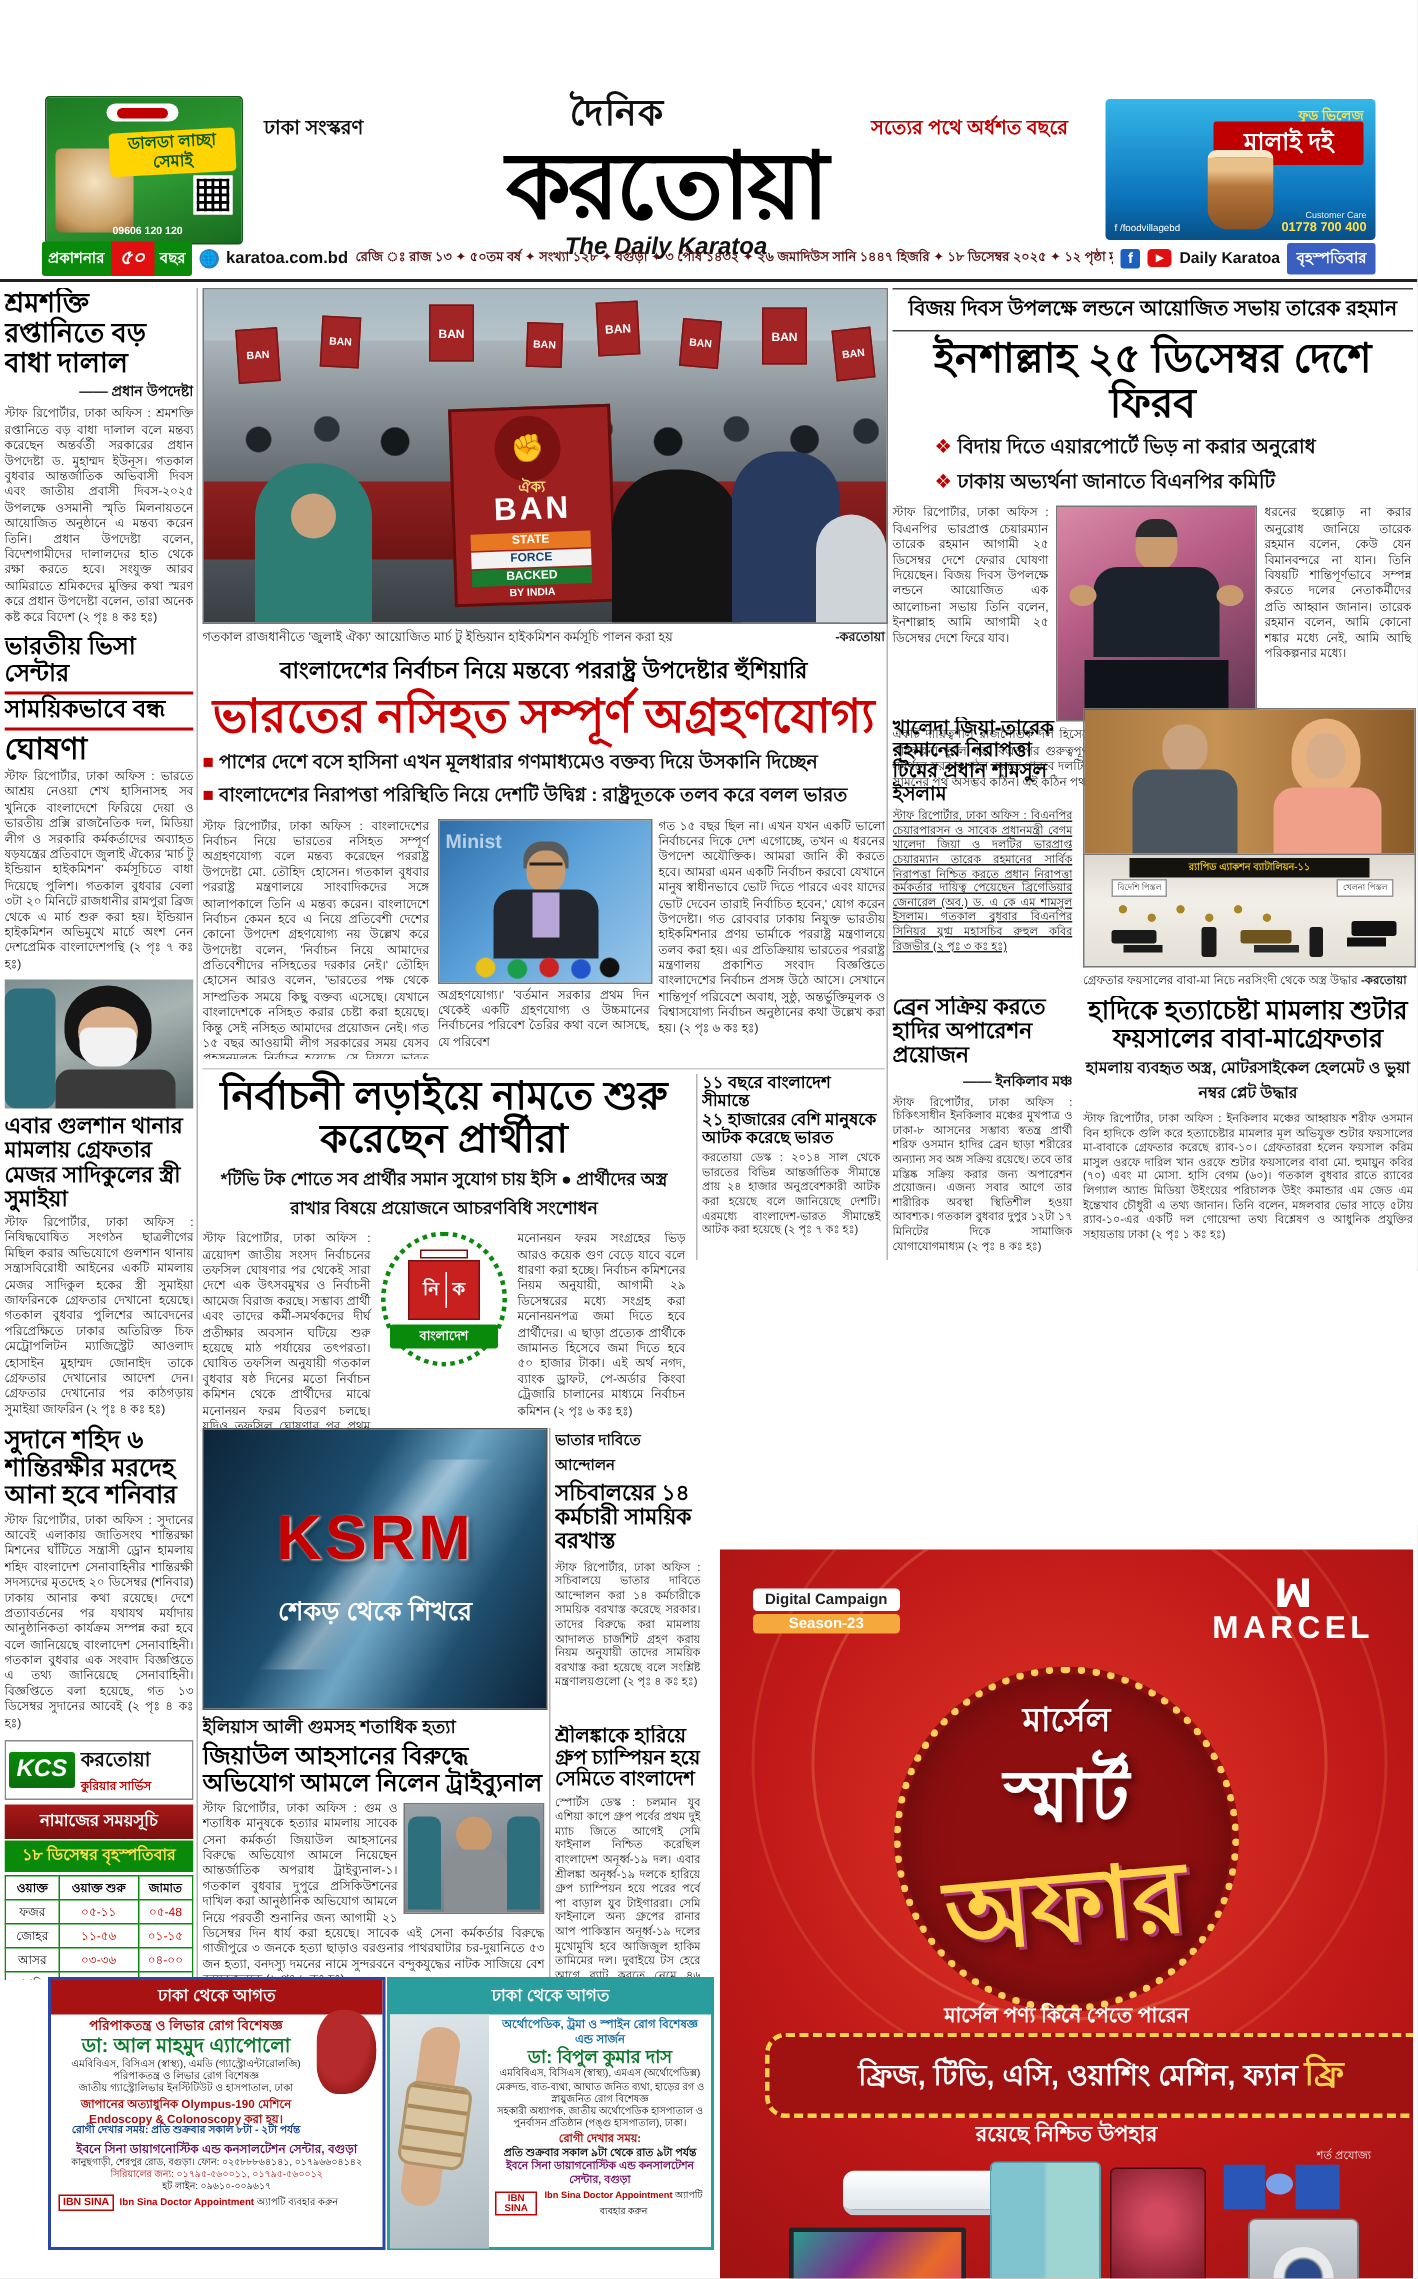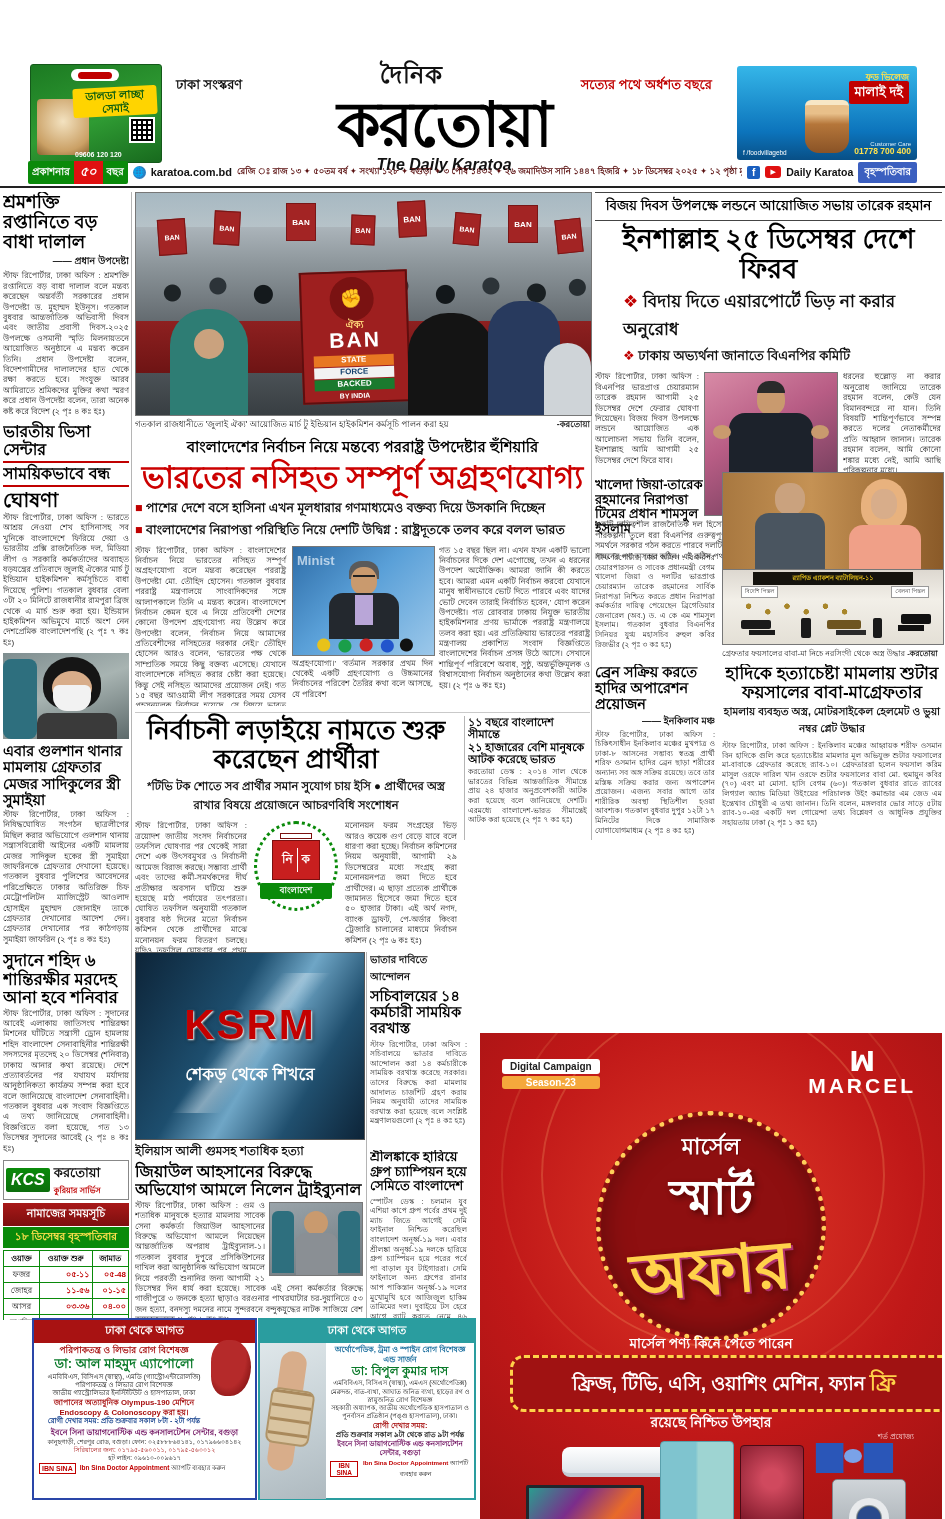--- a/index.html
+++ b/index.html
@@ -17,21 +17,21 @@
   .rule-h{position:absolute;height:1px;background:#c9c9c9;}
   .cap{font-size:8.5px;color:#222;}
   .kicker{font-weight:bold;color:#000;}
   .photo{position:relative;overflow:hidden;}
   .placard{position:absolute;background:#a32424;border:1px solid #791616;color:#fff;
            font-weight:bold;display:flex;align-items:center;justify-content:center;}
   .stripe{font-size:8px;font-weight:900;text-align:center;line-height:1.35;}
   .tbl{width:100%;border-collapse:collapse;}
   .tbl td,.tbl th{border:1px solid #0a8a0a;font-size:8px;padding:1px 2px;text-align:center;}
   .tbl th{color:#000;}
-  .tbl td.num{color:#c00000;font-weight:bold;text-align:right;}
+  .tbl td.num{color:#c00000;font-weight:normal;}
   .doc-line{line-height:1.25;}
 </style>
 </head>
 <body>
 
 <div class="page">
 
   <div class="abs" style="left:30px;top:64px;width:130px;height:97px;background:linear-gradient(160deg,#1c7a22,#2f9b33 55%,#186a1e);border:1px solid #14591a;border-radius:3px;">
     <div class="abs" style="left:6px;top:34px;width:52px;height:56px;background:radial-gradient(circle at 50% 40%,#f3e2c0,#caa065 70%,#8a6230);border-radius:4px;"></div>
     <div class="abs" style="left:40px;top:4px;width:48px;height:12px;background:#fff;border-radius:6px;display:flex;align-items:center;justify-content:center;">
@@ -48,21 +48,21 @@
       <span style="font-size:13px;font-weight:bold;">ঢাকা সংস্করণ</span>
       <span style="font-size:24px;font-weight:900;letter-spacing:1px;">দৈনিক</span>
       <span style="font-size:13px;font-weight:bold;color:#c00000;">সত্যের পথে অর্ধশত বছরে</span>
     </div>
     <div class="ctr" style="font-size:62px;font-weight:900;line-height:0.95;letter-spacing:-2px;color:#000;">করতোয়া</div>
     <div class="ctr b i" style="font-size:16px;margin-top:1px;">The Daily Karatoa</div>
   </div>
 
   <div class="abs" style="left:737px;top:66px;width:180px;height:94px;background:linear-gradient(180deg,#35b6e8,#0c74bc 70%,#084f86);border-radius:3px;">
     <div class="abs" style="right:8px;top:4px;color:#ffe14d;font-size:9px;font-weight:bold;">ফুড ভিলেজ</div>
-    <div class="abs" style="right:8px;top:15px;color:#fff;background:#c00000;padding:1px 6px;font-size:13px;font-weight:900;border-radius:2px;">মালাই দই</div>
+    <div class="abs" style="right:8px;top:15px;color:#fff;background:#c00000;padding:1px 20px;font-size:16px;font-weight:900;border-radius:2px;">মালাই দই</div>
     <div class="abs" style="left:68px;top:34px;width:44px;height:48px;background:linear-gradient(180deg,#e8c08a 18%,#b5763a 40%,#8a5326);border-radius:6px 6px 14px 14px;border-top:5px solid #f7e7c6;"></div>
     <div class="abs" style="left:6px;bottom:4px;color:#fff;font-size:6.5px;">f /foodvillagebd</div>
     <div class="abs" style="right:6px;bottom:13px;color:#dff1fc;font-size:6px;">Customer Care</div>
     <div class="abs" style="right:6px;bottom:4px;color:#ffe14d;font-size:8.5px;font-weight:bold;">01778 700 400</div>
   </div>
 
   <div class="abs" style="left:28px;top:162px;width:889px;height:20px;display:flex;align-items:center;gap:5px;">
     <span style="display:flex;align-items:center;background:#0a8a0a;color:#fff;font-size:10px;font-weight:bold;border-radius:2px;overflow:hidden;">
       <span style="padding:2px 4px;">প্রকাশনার</span>
       <span style="background:#e01010;padding:1px 6px;font-size:13px;font-weight:900;font-style:italic;">৫০</span>
@@ -272,41 +272,41 @@
 
   <div class="abs" style="left:370px;top:1150px;width:97px;height:170px;overflow:hidden;">
     <div class="hl-black" style="font-size:13px;">শ্রীলঙ্কাকে হারিয়ে গ্রুপ চ্যাম্পিয়ন হয়ে সেমিতে বাংলাদেশ</div>
     <div class="body-sm just" style="margin-top:3px;">স্পোর্টস ডেস্ক : চলমান যুব এশিয়া কাপে গ্রুপ পর্বের প্রথম দুই ম্যাচ জিতে আগেই সেমি ফাইনাল নিশ্চিত করেছিল বাংলাদেশ অনূর্ধ্ব-১৯ দল। এবার শ্রীলঙ্কা অনূর্ধ্ব-১৯ দলকে হারিয়ে গ্রুপ চ্যাম্পিয়ন হয়ে পরের পর্বে পা বাড়াল যুব টাইগাররা। সেমি ফাইনালে অন্য গ্রুপের রানার আপ পাকিস্তান অনূর্ধ্ব-১৯ দলের মুখোমুখি হবে আজিজুল হাকিম তামিমের দল। দুবাইয়ে টস হেরে আগে ব্যাট করতে নেমে ৪৬ ওভার ৩ বলে সবকটি উইকেট (২ পৃঃ ৬ কঃ হঃ)</div>
   </div>
 
   <div class="abs" style="left:595px;top:192px;width:347px;">
     <div class="ctr kicker" style="font-size:13.5px;border-top:1px solid #444;border-bottom:1px solid #444;padding:2px 0;">বিজয় দিবস উপলক্ষে লন্ডনে আয়োজিত সভায় তারেক রহমান</div>
     <div class="ctr hl-black" style="font-size:27px;margin-top:3px;">ইনশাল্লাহ ২৫ ডিসেম্বর দেশে ফিরব</div>
     <div style="margin:4px 0 0 28px;">
-      <div class="b" style="font-size:17px;"><span style="color:#c00000;">❖</span> <span>বিদায় দিতে এয়ারপোর্টে ভিড় না করার অনুরোধ</span></div>
+      <div class="b" style="font-size:13px;"><span style="color:#c00000;">❖</span> <span>বিদায় দিতে এয়ারপোর্টে ভিড় না করার অনুরোধ</span></div>
       <div class="b" style="font-size:13px;margin-top:2px;"><span style="color:#c00000;">❖</span> <span>ঢাকায় অভ্যর্থনা জানাতে বিএনপির কমিটি</span></div>
     </div>
     <div style="display:flex;gap:5px;margin-top:5px;">
       <div class="body-txt just" style="width:104px;height:142px;overflow:hidden;">স্টাফ রিপোর্টার, ঢাকা অফিস : বিএনপির ভারপ্রাপ্ত চেয়ারম্যান তারেক রহমান আগামী ২৫ ডিসেম্বর দেশে ফেরার ঘোষণা দিয়েছেন। বিজয় দিবস উপলক্ষে লন্ডনে আয়োজিত এক আলোচনা সভায় তিনি বলেন, ইনশাল্লাহ আমি আগামী ২৫ ডিসেম্বর দেশে ফিরে যাব।</div>
       <div class="photo" style="width:132px;height:142px;border:1px solid #777;background:linear-gradient(150deg,#d88ba6 0%,#b85d85 40%,#5e3550 100%);">
         <div class="abs" style="left:52px;top:12px;width:28px;height:30px;background:#c99a6e;border-radius:45%;"></div>
         <div class="abs" style="left:52px;top:8px;width:28px;height:12px;background:#2a2a2a;border-radius:12px 12px 0 0;"></div>
         <div class="abs" style="left:24px;top:40px;width:84px;height:60px;background:#1c222b;border-radius:16px 16px 0 0;"></div>
         <div class="abs" style="left:8px;top:52px;width:18px;height:14px;background:#c99a6e;border-radius:50%;"></div>
         <div class="abs" style="right:8px;top:52px;width:18px;height:14px;background:#c99a6e;border-radius:50%;"></div>
         <div class="abs" style="left:18px;bottom:0;width:96px;height:40px;background:#10141a;"></div>
       </div>
       <div class="body-txt just" style="width:98px;height:142px;overflow:hidden;">ধরনের হুল্লোড় না করার অনুরোধ জানিয়ে তারেক রহমান বলেন, কেউ যেন বিমানবন্দরে না যান। তিনি বিষয়টি শান্তিপূর্ণভাবে সম্পন্ন করতে দলের নেতাকর্মীদের প্রতি আহ্বান জানান। তারেক রহমান বলেন, আমি কোনো শঙ্কার মধ্যে নেই, আমি আছি পরিকল্পনার মধ্যে।</div>
     </div>
     <div class="body-txt just" style="margin-top:4px;height:70px;overflow:hidden;">একটি দায়িত্বশীল রাজনৈতিক দল হিসেবে জনগণের মধ্যে সচেতনতা সৃষ্টি এবং তাদের সামনে একটি সুস্পষ্ট পরিকল্পনা তুলে ধরা বিএনপির গুরুত্বপূর্ণ দায়িত্ব। বিএনপি দৃঢ়ভাবে বিশ্বাস করে, আগামী নির্বাচনে জনগণের সমর্থনে সরকার গঠন করতে পারবে দলটি। তবে সামনে পথ অত্যন্ত কঠিন বলেও মন্তব্য করেন তিনি। তিনি বলেন, সামনের পথ অসম্ভব কঠিন। এই কঠিন পথ পাড়ি দিতে হলে (২ পৃঃ ১ কঃ হঃ)</div>
   </div>
 
   <div class="abs" style="left:595px;top:478px;width:120px;height:182px;overflow:hidden;">
     <div class="hl-black" style="font-size:13px;">খালেদা জিয়া-তারেক রহমানের নিরাপত্তা টিমের প্রধান শামসুল ইসলাম</div>
-    <div class="body-sm just" style="margin-top:17px;">স্টাফ রিপোর্টার, ঢাকা অফিস : বিএনপির চেয়ারপারসন ও সাবেক প্রধানমন্ত্রী বেগম খালেদা জিয়া ও দলটির ভারপ্রাপ্ত চেয়ারম্যান তারেক রহমানের সার্বিক নিরাপত্তা নিশ্চিত করতে প্রধান নিরাপত্তা কর্মকর্তার দায়িত্ব পেয়েছেন ব্রিগেডিয়ার জেনারেল (অব.) ড. এ কে এম শামসুল ইসলাম। গতকাল বুধবার বিএনপির সিনিয়র যুগ্ম মহাসচিব রুহুল কবির রিজভীর (২ পৃঃ ৩ কঃ হঃ)</div>
+    <div class="body-sm just" style="margin-top:3px;text-decoration:underline;">স্টাফ রিপোর্টার, ঢাকা অফিস : বিএনপির চেয়ারপারসন ও সাবেক প্রধানমন্ত্রী বেগম খালেদা জিয়া ও দলটির ভারপ্রাপ্ত চেয়ারম্যান তারেক রহমানের সার্বিক নিরাপত্তা নিশ্চিত করতে প্রধান নিরাপত্তা কর্মকর্তার দায়িত্ব পেয়েছেন ব্রিগেডিয়ার জেনারেল (অব.) ড. এ কে এম শামসুল ইসলাম। গতকাল বুধবার বিএনপির সিনিয়র যুগ্ম মহাসচিব রুহুল কবির রিজভীর (২ পৃঃ ৩ কঃ হঃ)</div>
   </div>
 
   <div class="abs" style="left:722px;top:472px;width:220px;">
     <div class="photo" style="width:220px;height:96px;border:1px solid #777;background:linear-gradient(90deg,#a87840 0%,#c59254 40%,#8a5a28 100%);">
       <div class="abs" style="left:52px;top:10px;width:30px;height:32px;background:#caa27e;border-radius:45%;"></div>
       <div class="abs" style="left:32px;top:40px;width:70px;height:56px;background:#4a5560;border-radius:14px 14px 0 0;"></div>
       <div class="abs" style="left:138px;top:6px;width:46px;height:50px;background:#e8b27e;border-radius:50% 50% 40% 40%;"></div>
       <div class="abs" style="left:148px;top:16px;width:26px;height:30px;background:#d8ad8a;border-radius:45%;"></div>
       <div class="abs" style="left:126px;top:52px;width:72px;height:44px;background:#f0a088;border-radius:14px 14px 0 0;"></div>
     </div>

